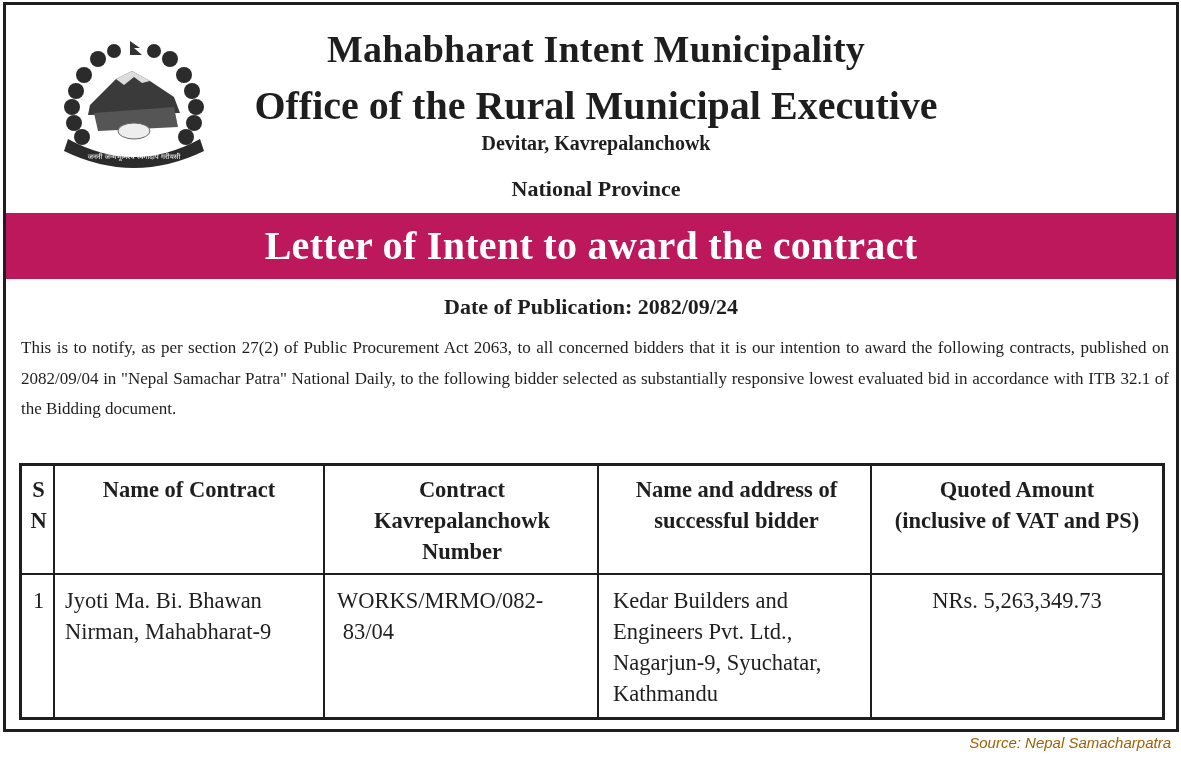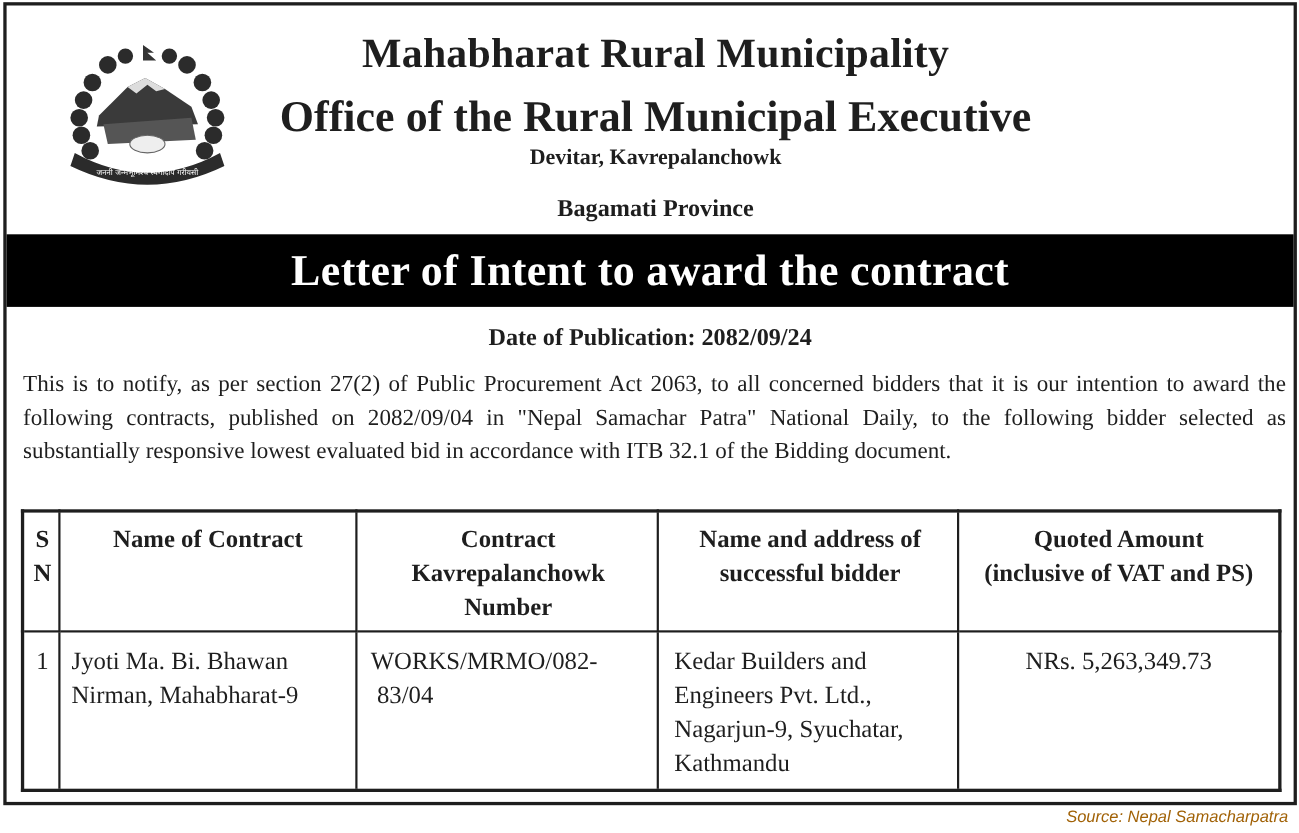--- a/index.html
+++ b/index.html
@@ -6,24 +6,24 @@
     body { width: 1181px; height: 757px; position: relative; overflow: hidden;
            font-family: "Liberation Serif", "DejaVu Serif", serif; color: #1e1e1e; }
     .frame { position: absolute; left: 3px; top: 2px; width: 1170px; height: 724px;
              border: 3px solid #1e1e1e; background: #fff; }
     .emblem { position: absolute; left: 48px; top: 30px; width: 160px; height: 138px; }
     .header-block { position: absolute; left: 190px; top: 0; width: 800px; text-align: center; }
     .h1 { position: absolute; left: 0; width: 800px; top: 22px; font-size: 38px; font-weight: bold; letter-spacing: 0.2px; }
     .h2 { position: absolute; left: 0; width: 800px; top: 77px; font-size: 40px; font-weight: bold; }
     .h3 { position: absolute; left: 0; width: 800px; top: 127px; font-size: 20px; font-weight: bold; }
     .h4 { position: absolute; left: 0; width: 800px; top: 171px; font-size: 22px; font-weight: bold; }
-    .banner { position: absolute; left: 0; top: 208px; width: 1170px; height: 66px; background: #000000;
+    .banner { position: absolute; left: 0; top: 208px; width: 1170px; height: 66px; background: #be185d;
               color: #fff; text-align: center; font-size: 40px; font-weight: bold; line-height: 66px; letter-spacing: 0.3px; }
     .pubdate { position: absolute; left: 0; top: 289px; width: 1170px; text-align: center; font-size: 22px; font-weight: bold; }
-    .body-text { position: absolute; left: 15px; top: 328px; width: 1148px; font-size: 21px; line-height: 30.5px; text-align: justify; }
+    .body-text { position: absolute; left: 15px; top: 328px; width: 1148px; font-size: 17px; line-height: 30.5px; text-align: justify; }
     table.awards { position: absolute; left: 13px; top: 458px; width: 1146px; border-collapse: collapse;
                    border: 3px solid #1e1e1e; font-size: 22.5px; }
     table.awards th, table.awards td { border: 2px solid #1e1e1e; vertical-align: top; padding: 6px 10px; }
     table.awards th { font-weight: bold; text-align: center; line-height: 31px; height: 62px; padding-top: 8px; }
     table.awards td { line-height: 31px; height: 128px; padding-top: 10px; padding-bottom: 4px; }
     .col-sn { width: 17px; padding-left: 8px !important; padding-right: 6px !important; }
     .col-name { width: 248px; }
     .col-id { width: 250px; padding-left: 12px !important; }
     .col-bidder { width: 247px; padding-left: 14px !important; }
     .col-amount { text-align: center; }
@@ -63,24 +63,24 @@
 
     <polygon points="40,78 120,72 124,92 44,96" fill="#555"></polygon>
 
     <ellipse cx="80" cy="96" rx="16" ry="8" fill="#eee" stroke="#666" stroke-width="1"></ellipse>
 
     <path d="M14,104 Q80,140 146,104 L150,116 Q80,150 10,116 Z" fill="#2b2b2b"></path>
     <text x="80" y="124" font-size="7" fill="#fff" text-anchor="middle" font-family="DejaVu Sans, sans-serif">जननी जन्मभूमिश्च स्वर्गादपि गरीयसी</text>
   </svg>
 
   <div class="header-block">
-    <div class="h1">Mahabharat Rural Municipality</div>
+    <div class="h1">Mahabharat Intent Municipality</div>
     <div class="h2">Office of the Rural Municipal Executive</div>
     <div class="h3">Devitar, Kavrepalanchowk</div>
-    <div class="h4">Bagamati Province</div>
+    <div class="h4">National Province</div>
   </div>
 
   <div class="banner">Letter of Intent to award the contract</div>
 
   <div class="pubdate">Date of Publication: 2082/09/24</div>
 
   <div class="body-text">This is to notify, as per section 27(2) of Public Procurement Act 2063, to all concerned bidders that it is our intention to award the following contracts, published on 2082/09/04 in "Nepal Samachar Patra" National Daily, to the following bidder selected as substantially responsive lowest evaluated bid in accordance with ITB 32.1 of the Bidding document.</div>
 
   <table class="awards">
     <thead>

